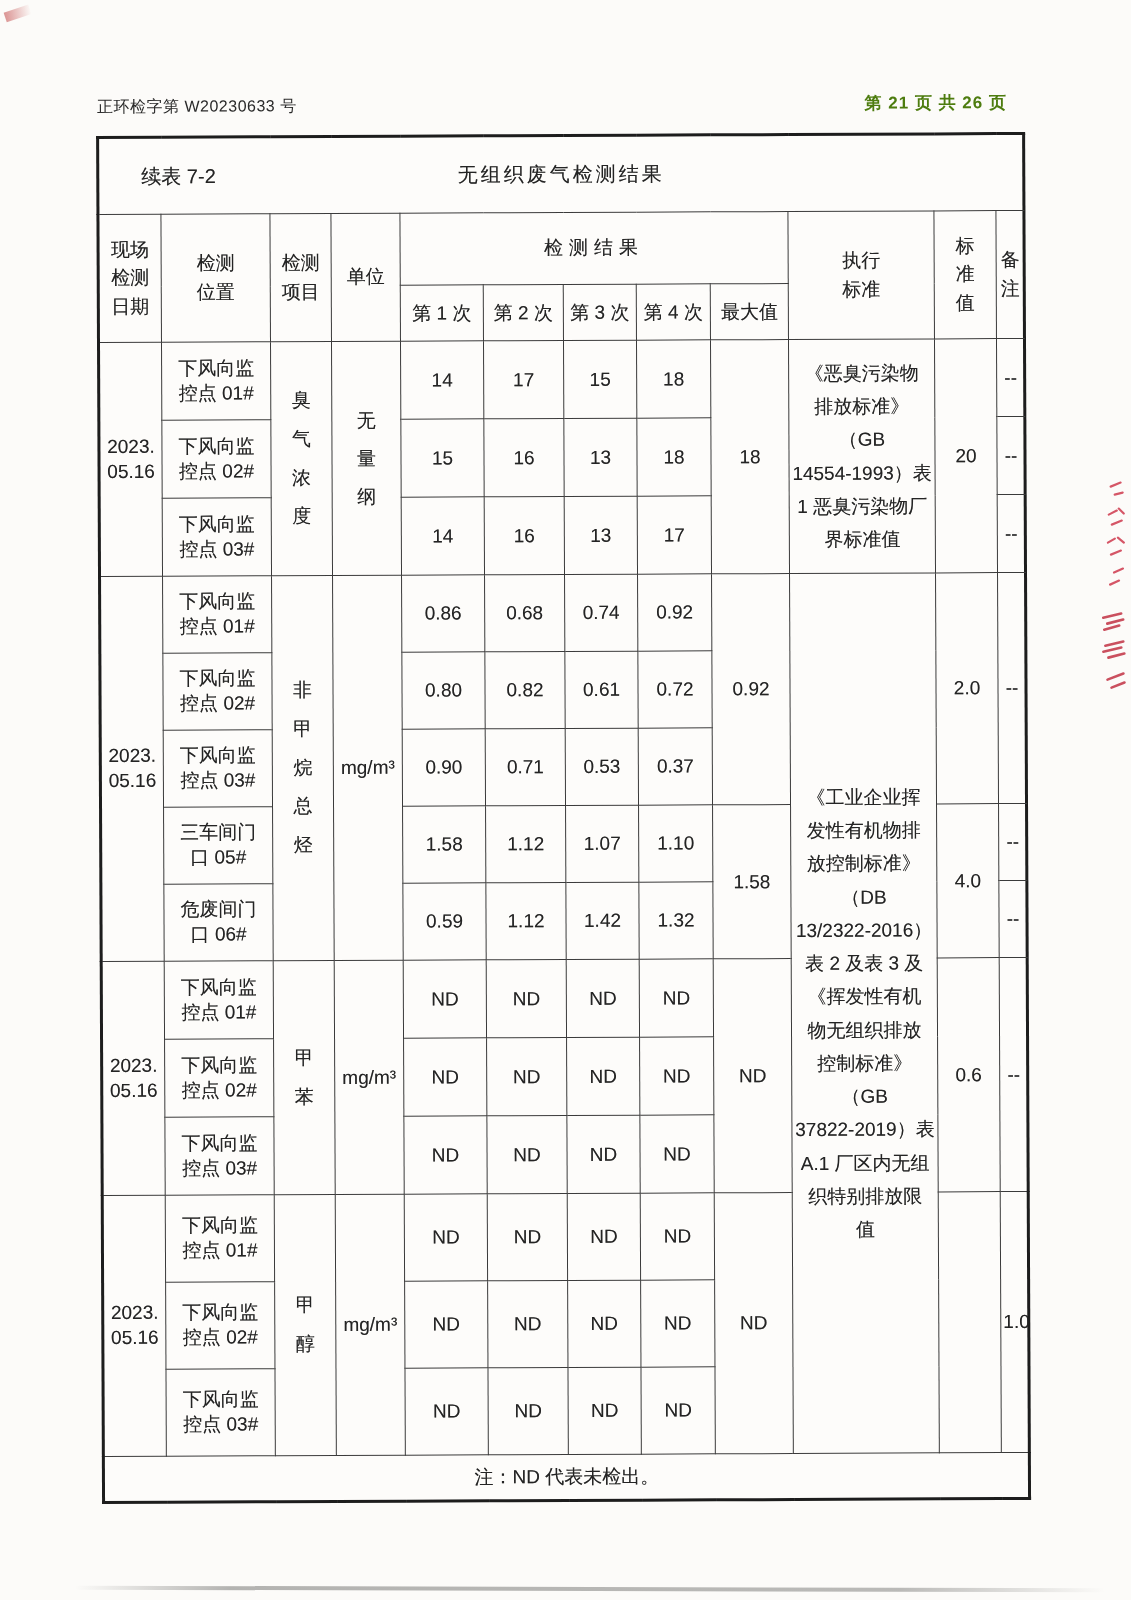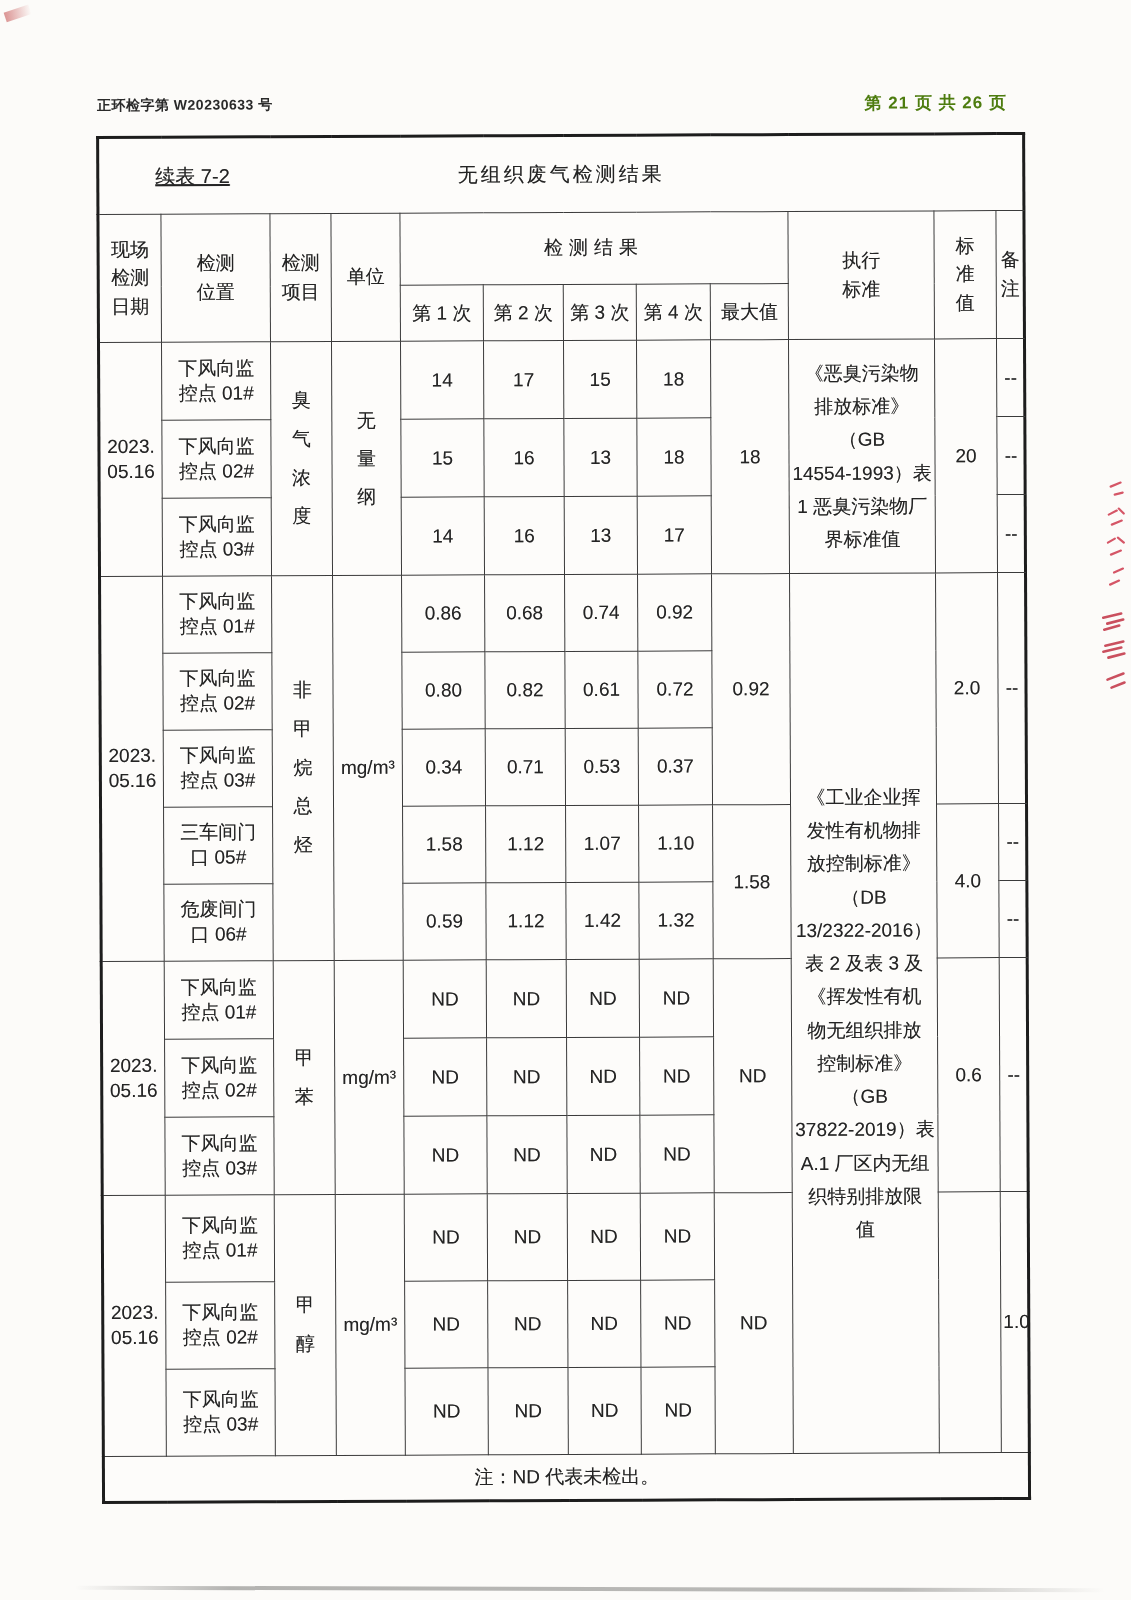--- a/index.html
+++ b/index.html
@@ -15,21 +15,21 @@
     background:#fcfbf9;
     overflow:hidden;
   }
   .scan{
     position:absolute;inset:0;
     transform:rotate(-0.25deg);
     transform-origin:50% 50%;
   }
   .report-no{
     position:absolute;left:100px;top:95px;
-    font-size:14px;letter-spacing:.5px;color:#2a2a2a;font-weight:bold;
+    font-size:16px;letter-spacing:.5px;color:#2a2a2a;font-weight:normal;
   }
   .page-no{
     position:absolute;right:121px;top:93px;
     font-size:17px;letter-spacing:1px;color:#4d7c0f;font-weight:bold;
   }
   table.tbl{
     position:absolute;left:99px;top:134px;
     width:926px;
     border-collapse:collapse;
     table-layout:fixed;
@@ -41,21 +41,21 @@
     text-align:center;vertical-align:middle;
     padding:2px;
     font-size:19px;
     white-space:pre-line;
     color:#242424;
     text-shadow:0 0 .5px rgba(50,50,50,.45);
     overflow:hidden;
   }
   td.title-cell{padding:0;height:38px;}
   .title-wrap{position:relative;width:100%;height:100%;display:flex;align-items:center;justify-content:center;}
-  .subtitle{position:absolute;left:54px;top:50%;transform:translateY(-50%);font-size:20px;text-decoration:underline;}
+  .subtitle{position:absolute;left:40px;top:50%;transform:translateY(-50%);font-size:20px;}
   .big-title{font-size:20px;letter-spacing:3px;text-align:right;}
   td.hdr{font-size:19px;line-height:1.5;}
   td.hdr-results{letter-spacing:6px;}
   td.run-hdr{font-size:19px;padding:1px;}
   td.date-c{font-size:20px;line-height:1.3;}
   td.loc-c{font-size:19px;line-height:1.3;border-radius:30px;}
   td.item-c{font-size:19px;line-height:2.05;}
   td.unitv-c{font-size:19px;line-height:2.0;}
   td.num-c{font-size:20px;}
   td.std-c{font-size:18px;line-height:1.75;padding:2px 3px;}
@@ -214,21 +214,21 @@
         <td class="loc-c">下风向监
 控点 02#</td>
         <td class="num-c">0.80</td>
         <td class="num-c">0.82</td>
         <td class="num-c">0.61</td>
         <td class="num-c">0.72</td>
       </tr>
       <tr style="height:77px">
         <td class="loc-c">下风向监
 控点 03#</td>
-        <td class="num-c">0.34</td>
+        <td class="num-c">0.90</td>
         <td class="num-c">0.71</td>
         <td class="num-c">0.53</td>
         <td class="num-c">0.37</td>
       </tr>
       <tr style="height:77px">
         <td class="loc-c">三车间门
 口 05#</td>
         <td class="num-c">1.58</td>
         <td class="num-c">1.12</td>
         <td class="num-c">1.07</td>

